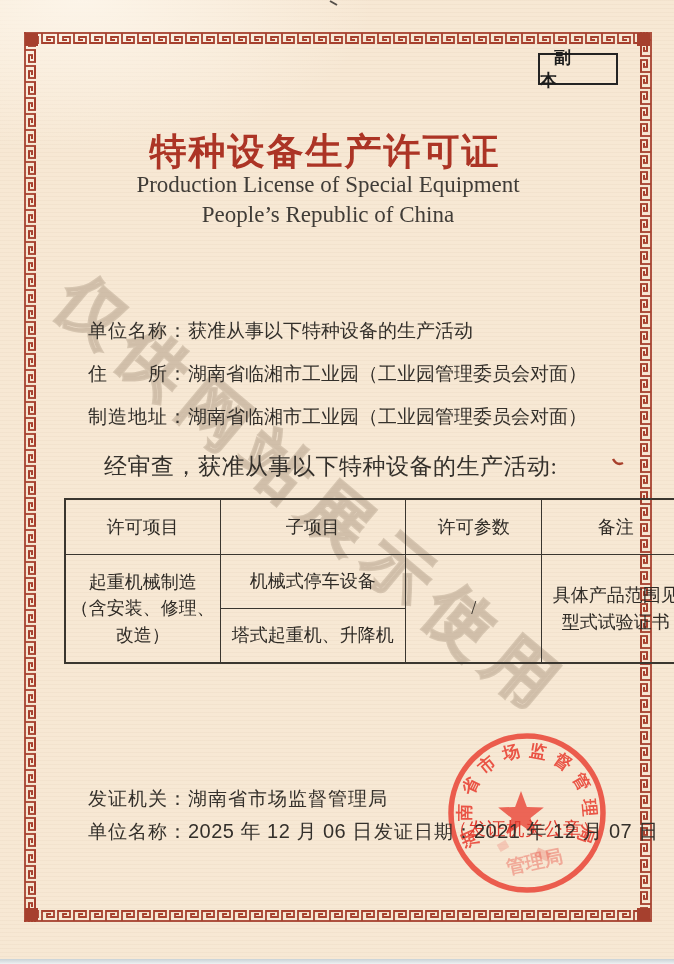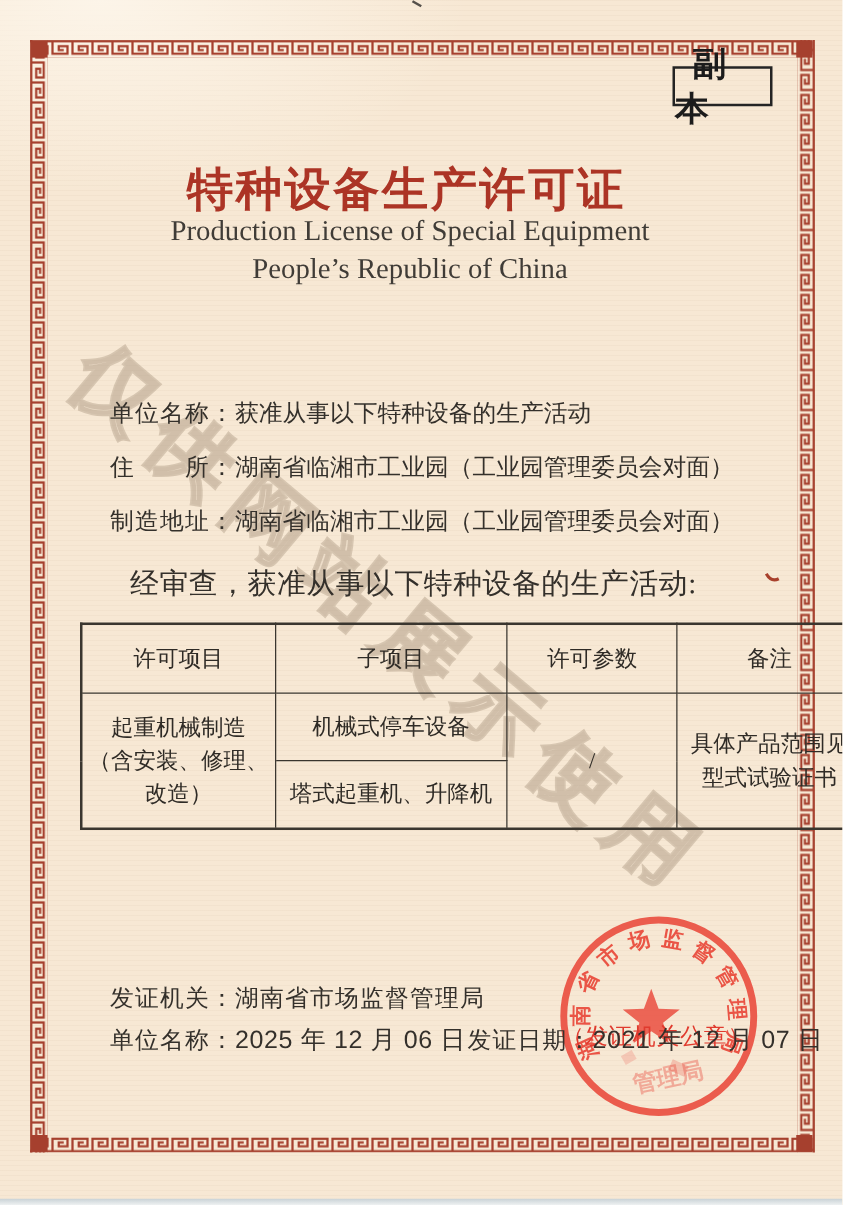--- a/index.html
+++ b/index.html
@@ -24,21 +24,21 @@
   }
   
   .border-svg{left:0;top:0;z-index:2;}
   
   .seal-svg{left:440px;top:722px;z-index:3;}
   
   .content{z-index:4;}
   .badge{
     left:538px;top:53px;width:76px;height:28px;z-index:4;
     border:2px solid #242424;display:flex;align-items:center;justify-content:center;
-    font-size:27px;font-weight:700;letter-spacing:14px;text-indent:14px;color:#1c1c1c;
+    font-size:17px;font-weight:700;letter-spacing:14px;text-indent:14px;color:#1c1c1c;
   }
   .title-cn1{left:0;right:24px;top:86px;text-align:center;font-size:33px;font-weight:700;
     color:#ac3425;letter-spacing:3px;z-index:4;}
   .title-cn2{left:0;right:24px;top:127px;text-align:center;font-size:37px;font-weight:700;
     color:#ac3425;letter-spacing:2px;z-index:4;}
   .title-en{left:0;right:18px;text-align:center;font-size:23px;color:#403c37;z-index:4;}
   .title-en1{top:172px;}
   .title-en2{top:202px;}
   .license-line{right:62px;top:272px;font-size:17.5px;z-index:4;color:#2e2a25;}
   .license-line .num{font-size:18px;letter-spacing:1px;}

